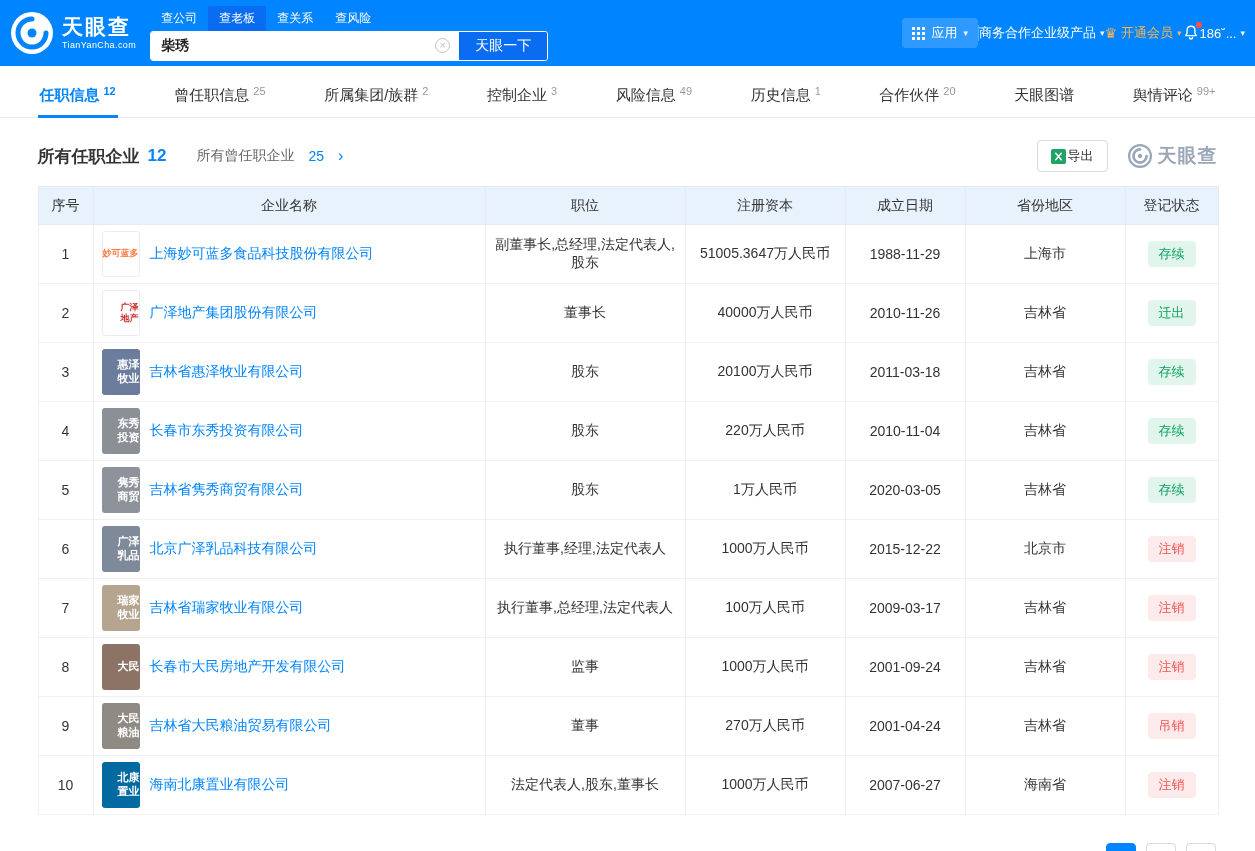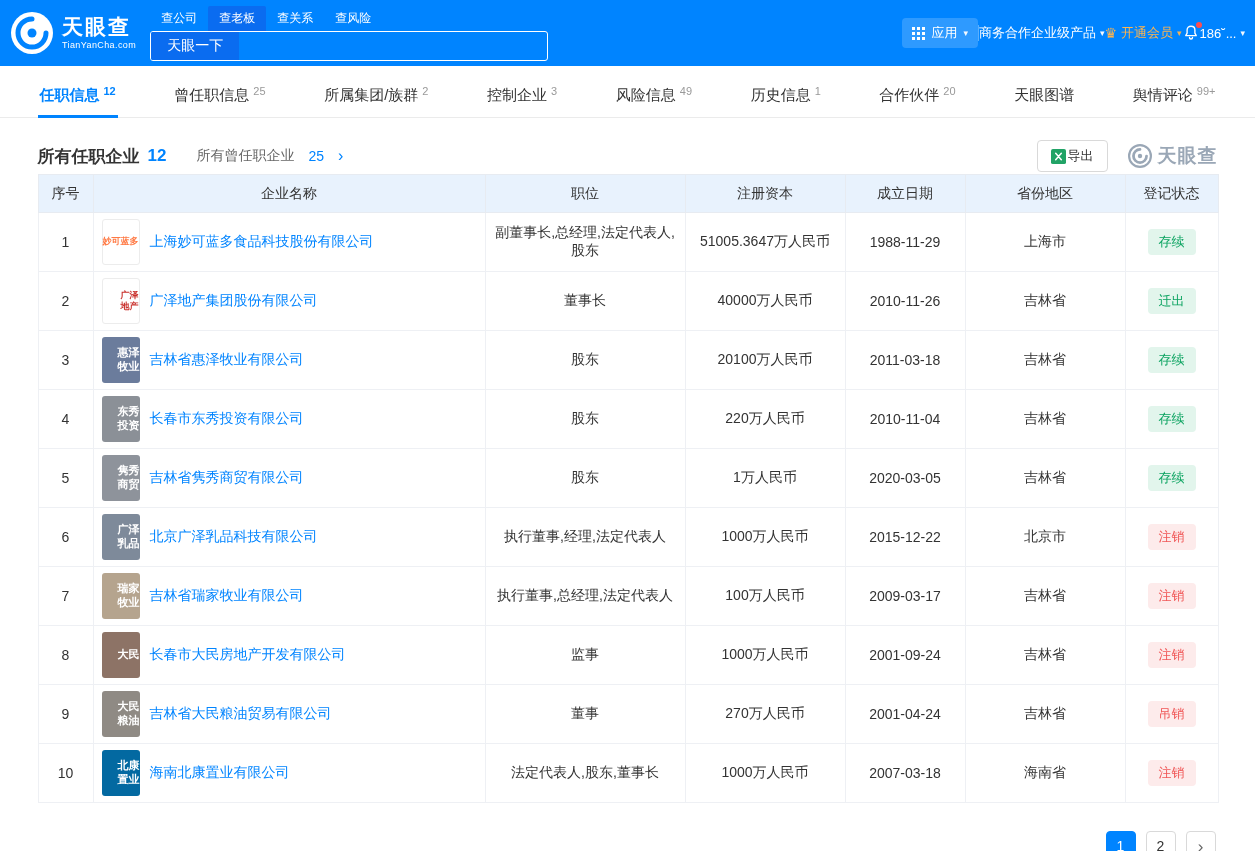--- a/index.html
+++ b/index.html
@@ -50,21 +50,21 @@
   .section-head { display:flex; align-items:center; margin-top:22px; }
   .sec-title { font-size:17px; font-weight:bold; color:#333; }
   .sec-count { font-size:17px; font-weight:bold; color:#0084ff; margin-left:8px; }
   .sec-sub { margin-left:30px; font-size:14px; color:#666; display:flex; align-items:center; gap:14px; cursor:pointer; }
   .sec-sub-count { color:#0084ff; }
   .sec-chevron { color:#0084ff; font-size:16px; line-height:1; }
   .export-btn { margin-left:auto; display:flex; align-items:center; gap:2px; border:1px solid #d9d9d9; border-radius:4px; background:#fff; padding:6px 13px; font-size:13px; color:#333; cursor:pointer; font-family:inherit; }
   .watermark { display:flex; align-items:center; gap:6px; margin-left:20px; }
   .wm-text { font-size:19px; font-weight:bold; color:#9aa7b6; letter-spacing:1px; }
   
-  .tyc-table { width:100%; border-collapse:collapse; margin-top:2px; table-layout:fixed; }
+  .tyc-table { width:100%; border-collapse:collapse; margin-top:14px; table-layout:fixed; }
   .tyc-table th { background:#e8f2fd; font-size:14px; font-weight:normal; color:#333; height:38px; border:1px solid #e7ebf1; }
   .tyc-table td { border:1px solid #eef0f4; text-align:center; font-size:14px; color:#333; height:52px; padding:6px 8px; }
   .td-company { text-align:left; }
   .company-wrap { display:flex; align-items:center; gap:10px; }
   .clogo { width:38px; height:46px; border-radius:3px; display:flex; flex-direction:column; align-items:flex-end; justify-content:center; font-size:11px; line-height:1.25; flex:0 0 38px; font-weight:bold; }
   .clogo.bordered { border:1px solid #ececec; font-size:9px; font-weight:bold; }
   .company-link { color:#0084ff; text-decoration:none; cursor:pointer; }
   .badge { display:inline-block; padding:4px 11px; border-radius:4px; font-size:13px; }
   .badge.green { background:#e2f5ec; color:#0ba360; }
   .badge.red { background:#fdebeb; color:#f05656; }
@@ -90,20 +90,24 @@
     </div>
   </div>
   <div class="search-area">
     <div class="search-tabs" id="search-tabs">
         <div class="stab">查公司</div>
         <div class="stab active">查老板</div>
         <div class="stab">查关系</div>
         <div class="stab">查风险</div>
       </div>
     <div class="search-row">
+      <div class="search-input-wrap">
+        <input class="search-input" value="柴琇" style="">
+        <span class="clear-icon">×</span>
+      </div>
       <button class="search-btn">天眼一下</button>
     </div>
   </div>
   <div class="top-nav">
     <div class="apps-pill">
       <svg class="grid-ic" viewBox="0 0 13 13">
         <g fill="#ffffff">
           <rect x="0" y="0" width="3" height="3"></rect>
             <rect x="5" y="0" width="3" height="3"></rect>
             <rect x="10" y="0" width="3" height="3"></rect>
@@ -390,21 +394,21 @@
             <div class="company-wrap">
               <div class="clogo" style="background: #0369a1; color: rgb(255, 255, 255);">
                 <div>北康</div>
                 <div>置业</div>
               </div>
               <a class="company-link">海南北康置业有限公司</a>
             </div>
           </td>
           <td class="td-pos">法定代表人,股东,董事长</td>
           <td>1000万人民币</td>
-          <td>2007-03-18</td>
+          <td>2007-06-27</td>
           <td>海南省</td>
           <td><span class="badge red">注销</span></td>
         </tr>
       </tbody>
   </table>
 
   <div class="pagination" id="pagination">
       <button class="page-btn active">1</button>
       <button class="page-btn">2</button>
       <button class="page-btn next">›</button>

